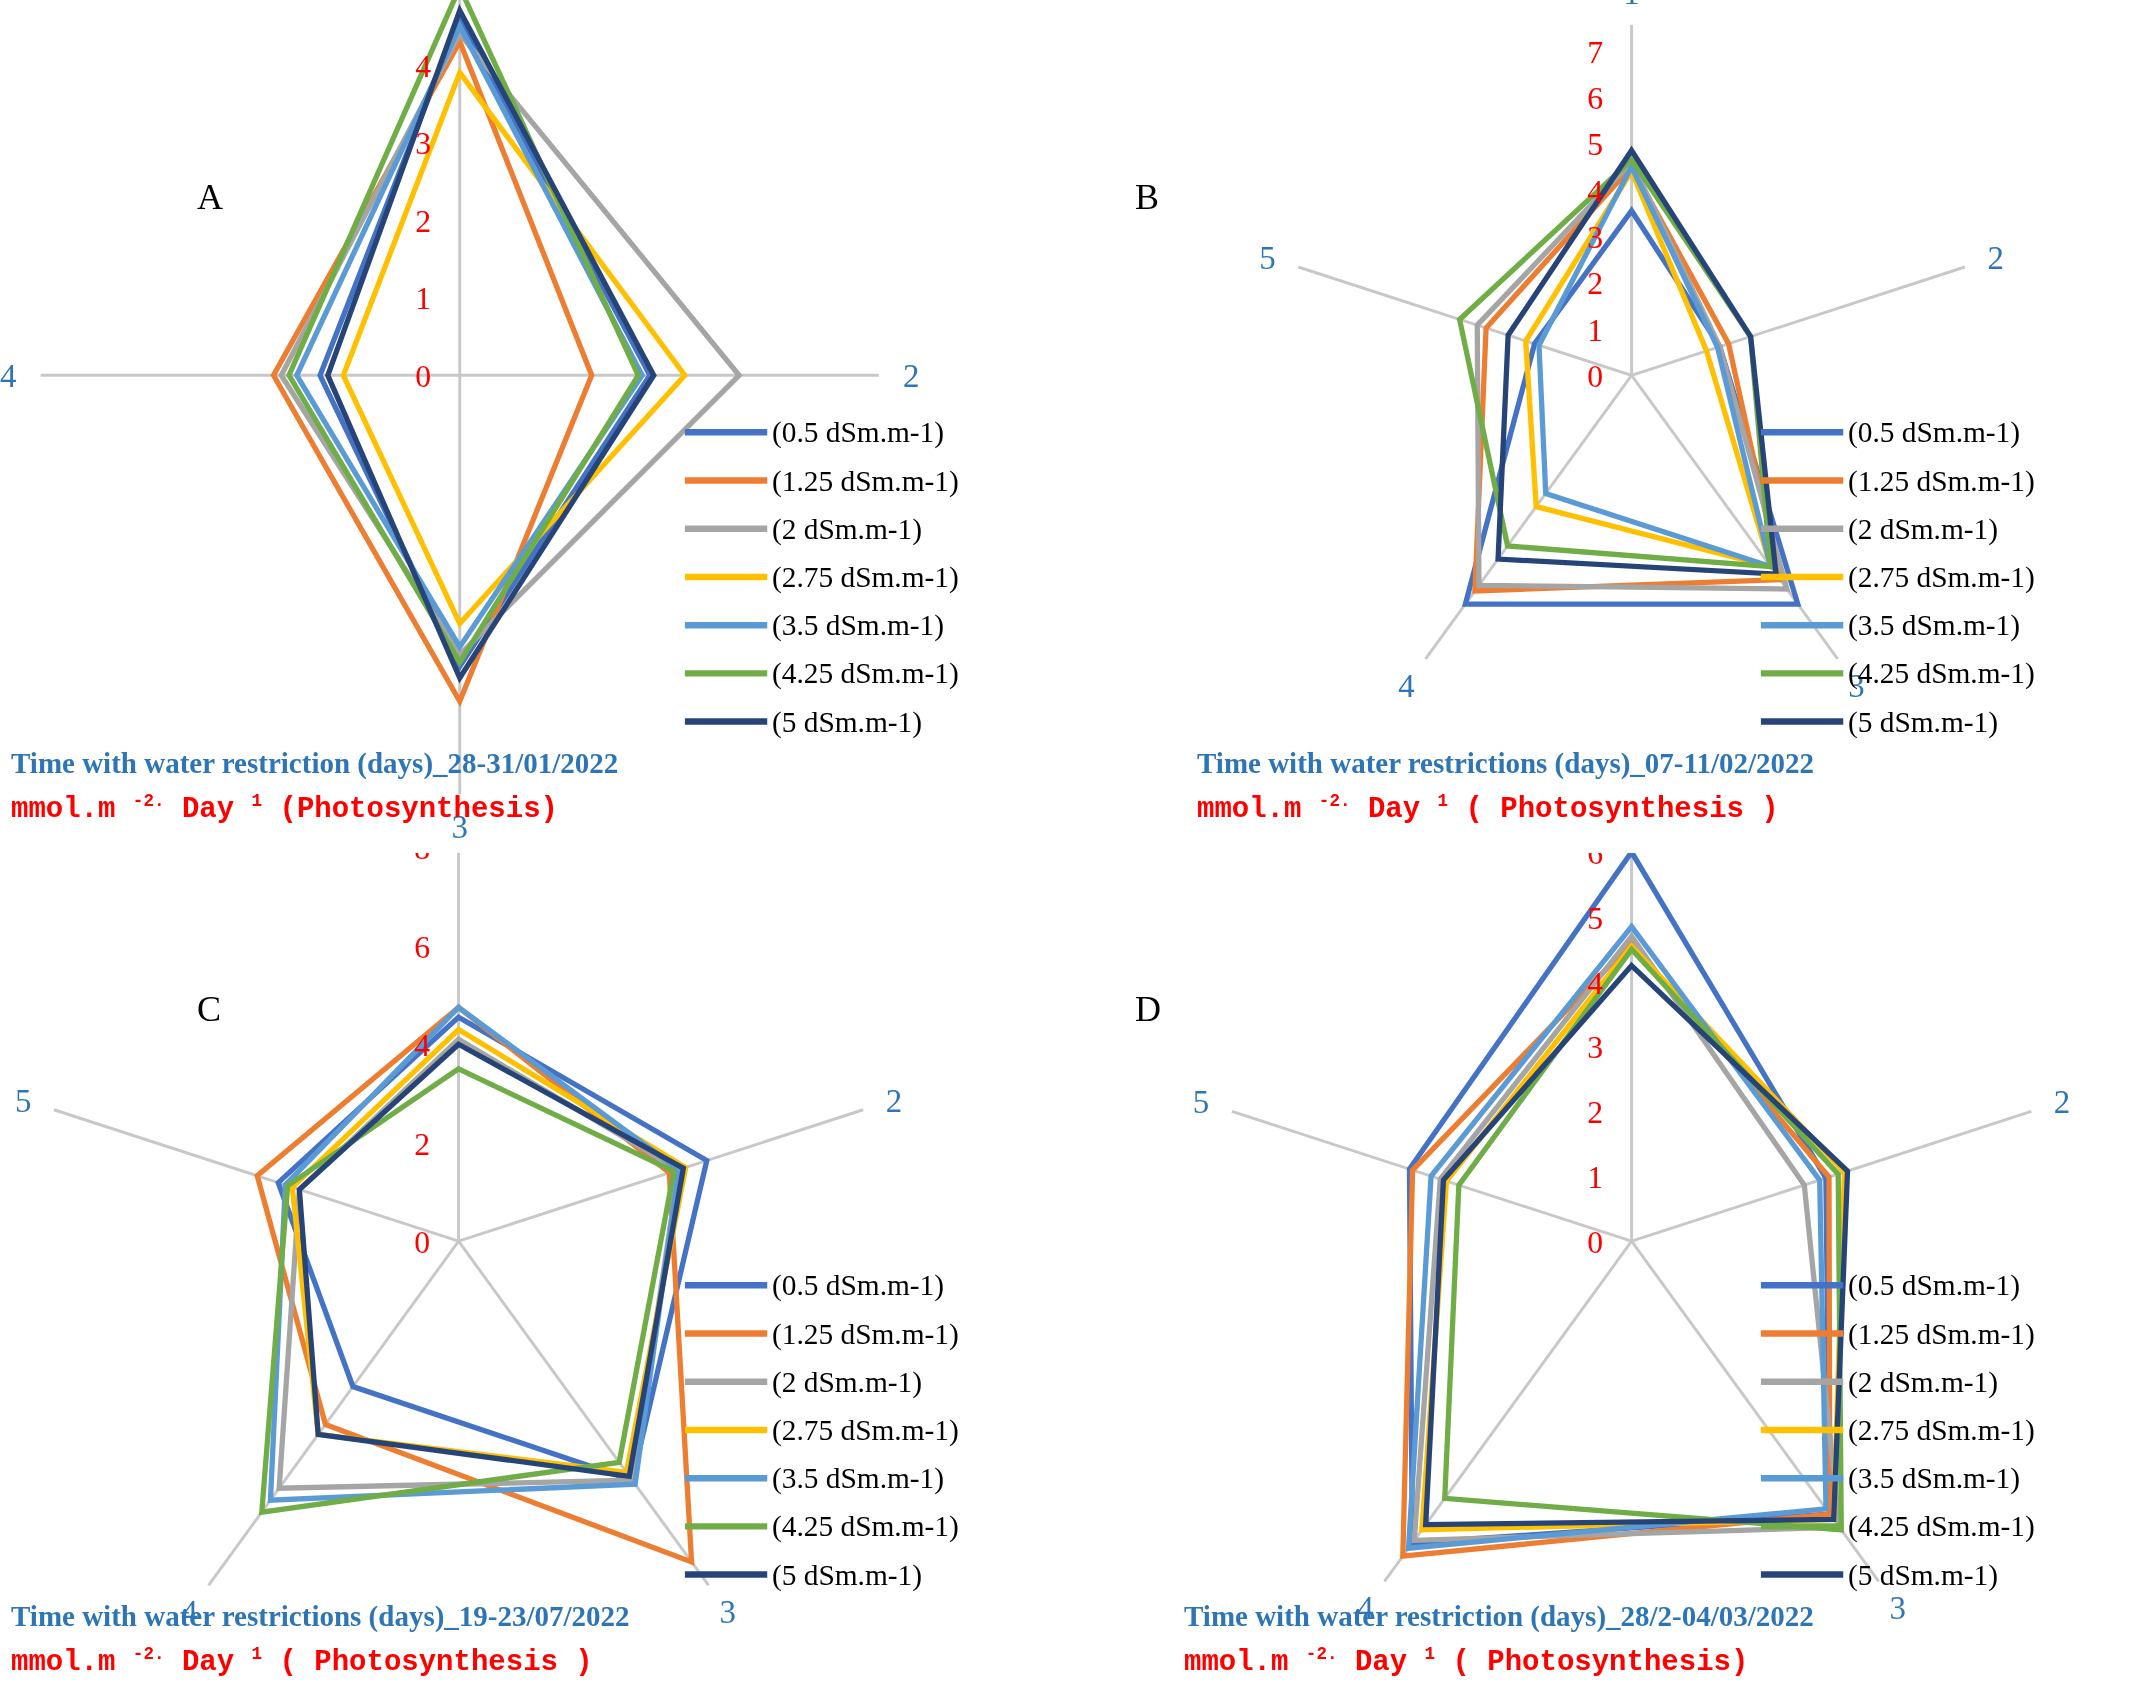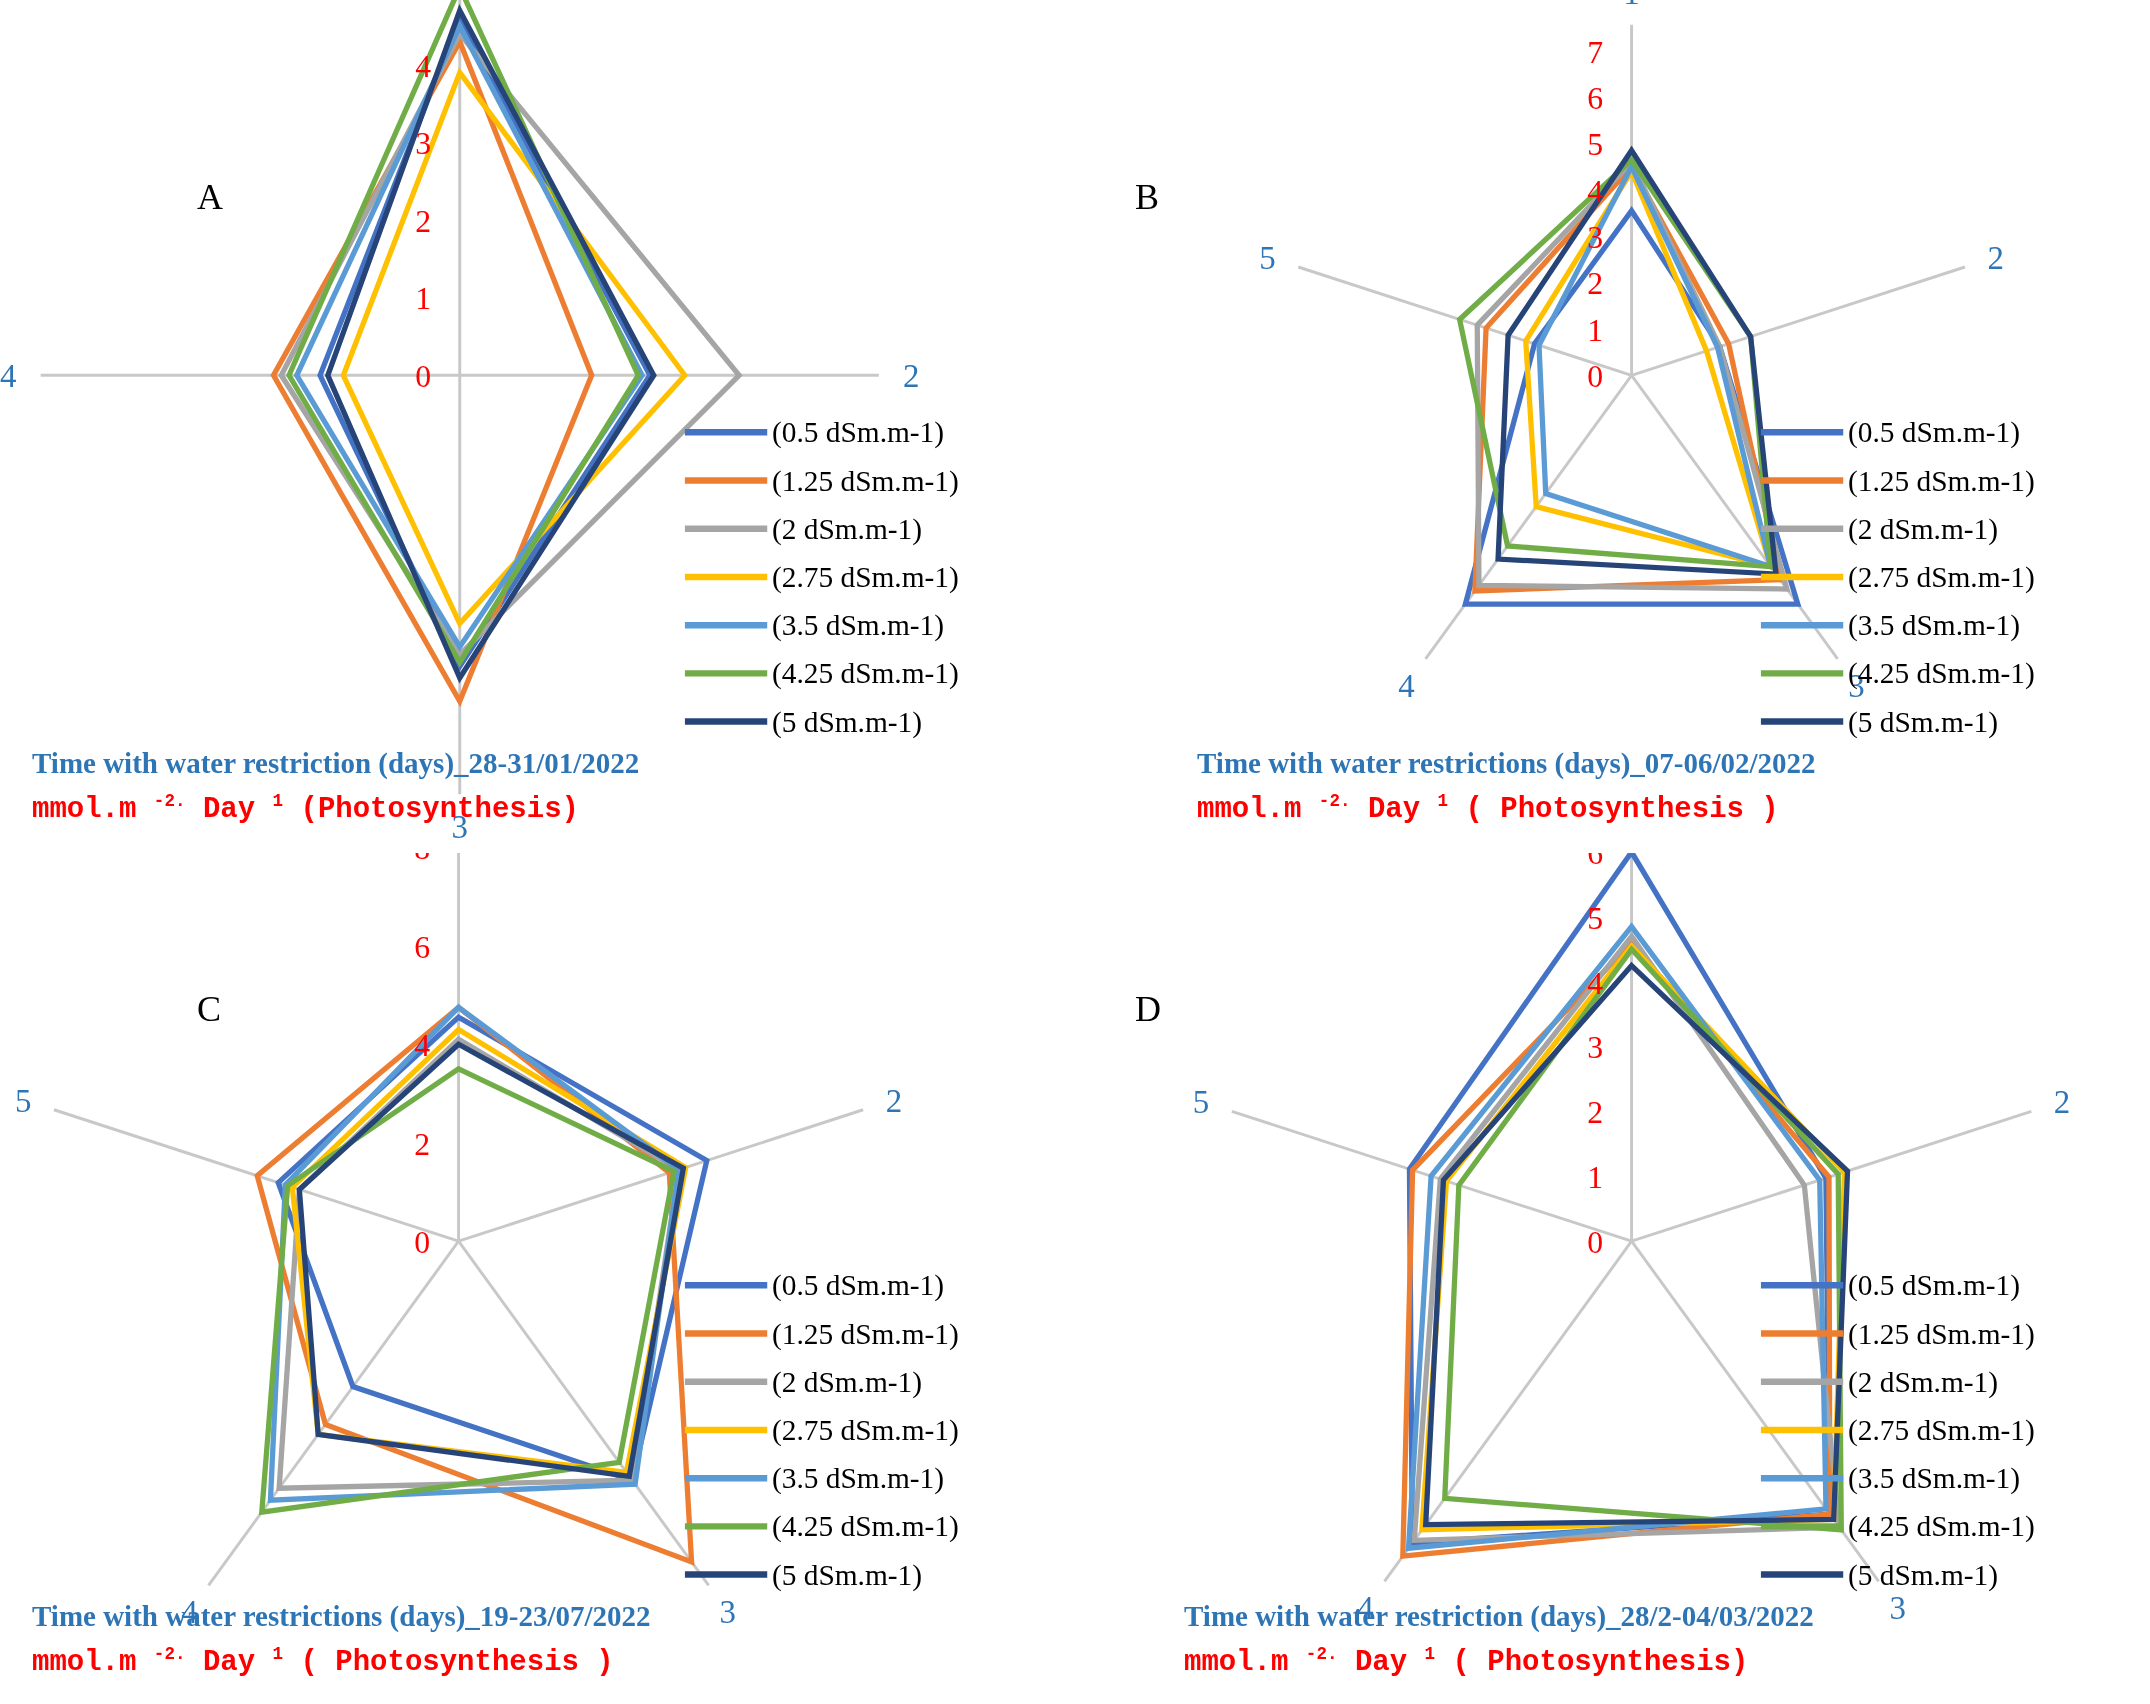--- a/index.html
+++ b/index.html
@@ -1,19 +1,19 @@
 <!DOCTYPE html>
 <html style="font-size:9.4px"><head>
 <meta charset="utf-8">
 <style>
   html,body{margin:0;padding:0;background:#fff;}
   body{width:2151px;height:1705px;position:relative;overflow:hidden;font-family:"Liberation Serif",serif;}
   .panel{position:absolute;width:1070px;height:847px;}
   .panel svg{position:absolute;left:0;top:0;}
-  .caption{position:absolute;left:32px;font-weight:bold;font-size:29px;line-height:38px;}
+  .caption{position:absolute;left:11px;font-weight:bold;font-size:29px;line-height:38px;}
   .cap-blue{color:#2e75b6;}
   .cap-red{color:#ff0000;font-family:Liberation Mono, monospace;}
   .cap-red sup{font-size:17.6px;}
   .letter{position:absolute;font-size:36px;color:#000;}
 </style>
 </head>
 <body>
 
 <div class="panel" style="left:0;top:0;">
     <svg width="1070" height="847" viewBox="0 0 1820 1440">
@@ -96,21 +96,21 @@
       <text x="1313" y="998" font-size="50" fill="#000" font-family="Liberation Serif, serif">(2.75 dSm.m-1)</text>
       <line x1="1165" y1="1063" x2="1305" y2="1063" stroke="#5b9bd5" stroke-width="11"></line>
       <text x="1313" y="1080" font-size="50" fill="#000" font-family="Liberation Serif, serif">(3.5 dSm.m-1)</text>
       <line x1="1165" y1="1145" x2="1305" y2="1145" stroke="#70ad47" stroke-width="11"></line>
       <text x="1313" y="1162" font-size="50" fill="#000" font-family="Liberation Serif, serif">(4.25 dSm.m-1)</text>
       <line x1="1165" y1="1227" x2="1305" y2="1227" stroke="#264478" stroke-width="11"></line>
       <text x="1313" y="1244" font-size="50" fill="#000" font-family="Liberation Serif, serif">(5 dSm.m-1)</text>
     </svg>
     <div class="letter" style="left: 59px; top: 176px;">B</div>
     <div class="caption" style="top: 744px; left: 121px;">
-      <div class="cap-blue">Time with water restrictions (days)_07-06/02/2022</div>
+      <div class="cap-blue">Time with water restrictions (days)_07-11/02/2022</div>
       <div class="cap-red">mmol.m <sup>-2.</sup> Day <sup>1</sup> ( Photosynthesis )</div>
     </div>
   </div>
 <div class="panel" style="left:0;top:853px;">
     <svg width="1070" height="847" viewBox="0 0 1820 1440">
       <line x1="780" y1="660" x2="780" y2="-63.60000000000002" stroke="#c8c8c8" stroke-width="5"></line>
       <text x="780" y="-98.60000000000002" text-anchor="middle" font-size="56" fill="#2e75b6" font-family="Liberation Serif, serif">1</text>
       <line x1="780" y1="660" x2="1468.184495191173" y2="436.39530287028805" stroke="#c8c8c8" stroke-width="5"></line>
       <text x="1520.4926035874064" y="439.39936817966594" text-anchor="middle" font-size="56" fill="#2e75b6" font-family="Liberation Serif, serif">2</text>
       <line x1="780" y1="660" x2="1205.3214085588336" y2="1245.404697129712" stroke="#c8c8c8" stroke-width="5"></line>

